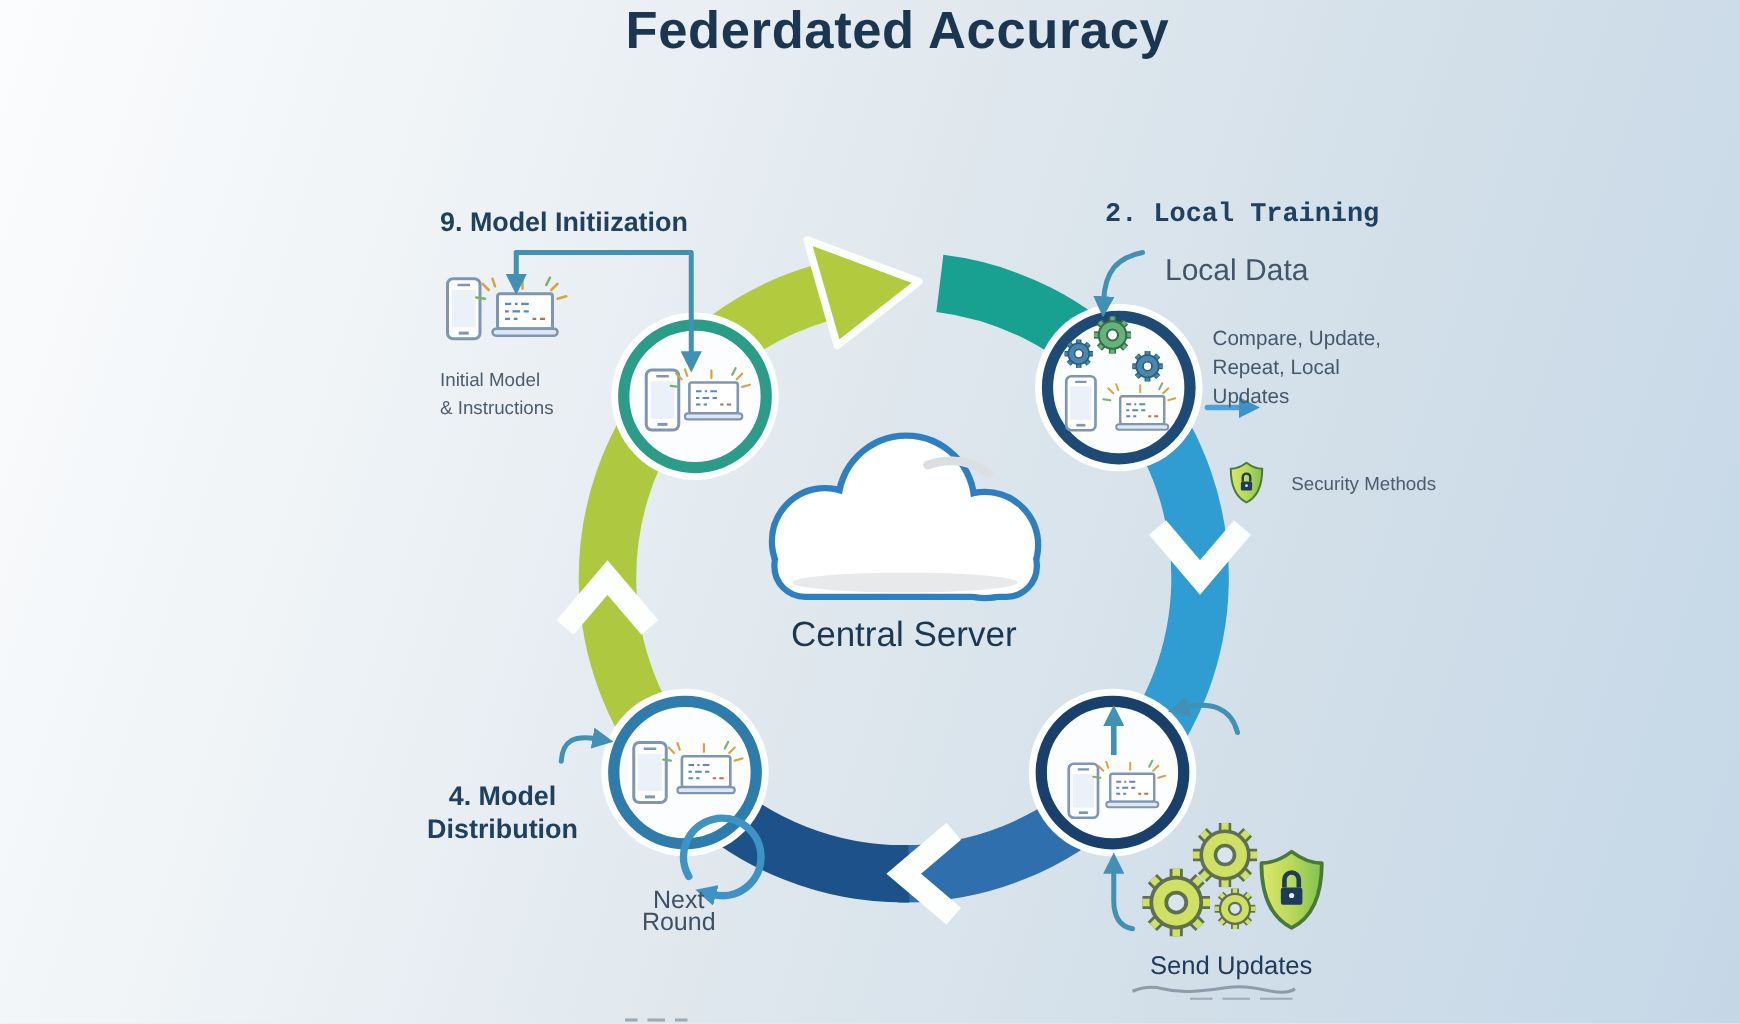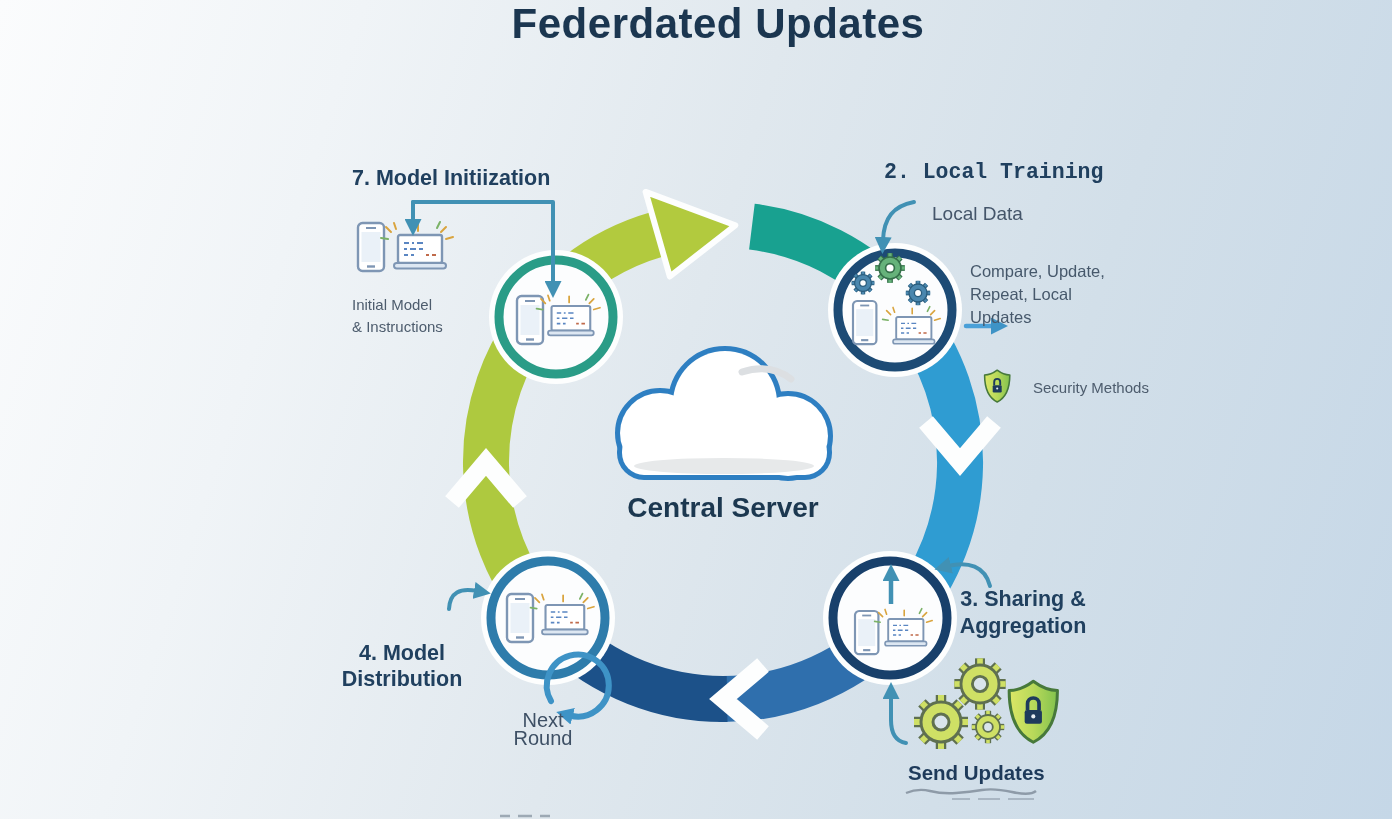--- a/index.html
+++ b/index.html
@@ -9,24 +9,24 @@
     font-family:"Liberation Sans", sans-serif;
     color:#1f3c5c;
   }
   #gfx{position:absolute;left:0;top:0;}
   .txt{position:absolute;white-space:nowrap;}
   .ml{white-space:pre-line;}
   .h1{font-size:42px;font-weight:bold;color:#1b3650;letter-spacing:.5px;}
   .step{font-size:21.5px;font-weight:bold;color:#20405f;}
   .body{font-size:16.5px;color:#46586b;line-height:23px;}
   .cap{font-size:15px;color:#4d5c6d;line-height:22px;}
-  .big{font-size:28px;font-weight:bold;color:#1c3850;}
-  .send{font-size:20.5px;font-weight:bold;color:#1e3a5a;}
+  .big{font-size:28px;font-weight:normal;color:#1c3850;}
+  .send{font-size:20.5px;font-weight:normal;color:#1e3a5a;margin-left:12px;}
   .small{font-size:20px;color:#3e5065;line-height:18px;}
-  .sub{font-size:19px;color:#44556a;}
+  .sub{font-size:24px;color:#44556a;}
   .ctr{text-align:center;}
 </style>
 </head>
 <body>
 
 <div id="canvas">
 
   <svg id="gfx" width="1392" height="819" viewBox="0 0 1392 819">
     <defs>
       <marker id="ah-teal" markerUnits="userSpaceOnUse" markerWidth="19" markerHeight="17" refX="3" refY="8.5" orient="auto">
@@ -177,36 +177,34 @@
       <use href="#gear" transform="translate(941,722)" style="color:#cfe065;--edge:#5f7050;--hole:#d9e4ec"></use>
       <use href="#gear" transform="translate(988,727) scale(0.6)" style="color:#cfe065;--edge:#5f7050;--hole:#d9e4ec"></use>
     </g>
     <use href="#shield" transform="translate(1008,679) scale(1.15)"></use>
 
     <path d="M 906 793 q 12 -5 24 -2 t 26 2 t 26 -3 t 30 2 t 24 -1" stroke="#6a7685" stroke-width="2.4" fill="none" opacity="0.65"></path>
     <path d="M 952 799 h 18 m 8 0 h 22 m 8 0 h 26" stroke="#6a7685" stroke-width="1.6" fill="none" opacity="0.5"></path>
     <path d="M 500 816 h 10 m 8 0 h 14 m 8 0 h 10" stroke="#5a6a7a" stroke-width="2.4" fill="none" opacity="0.5"></path>
   </svg>
 
-  <div class="txt h1 ctr" style="left:0;right:0;top:16;padding-left:44px;">Federdated Updates</div>
-
-  <div class="txt step" style="left:352px;top:166px;">7. Model Initiization</div>
+  <div class="txt h1 ctr" style="left:0;right:0;top:16;padding-left:44px;">Federdated Accuracy</div>
+
+  <div class="txt step" style="left:352px;top:166px;">9. Model Initiization</div>
   <div class="txt cap ml" style="left:352px;top:294px;">Initial Model
 &amp; Instructions</div>
 
   <div class="txt step" style="left:884px;top:160px;font-family:Liberation Mono, monospace;">2. Local Training</div>
   <div class="txt sub" style="left:932px;top:203px;">Local Data</div>
   <div class="txt body ml" style="left:970px;top:260px;">Compare, Update,
 Repeat, Local
 Updates</div>
   <div class="txt cap" style="left:1033px;top:377px;">Security Methods</div>
 
-  <div class="txt step ml ctr" style="left:953px;top:586px;width:140px;line-height:27px;">3. Sharing &amp;
-Aggregation</div>
   <div class="txt send" style="left:908px;top:761px;">Send Updates</div>
 
-  <div class="txt step ml ctr" style="left:340px;top:640px;width:124px;line-height:26px;">4. Model
+  <div class="txt step ml ctr" style="left:340px;top:624px;width:124px;line-height:26px;">4. Model
 Distribution</div>
   <div class="txt small ml ctr" style="left:511px;top:711px;width:64px;">Next
 Round</div>
 
   <div class="txt big ctr" style="left:618px;top:492px;width:210px;">Central Server</div>
 </div>
 
 </body></html>

